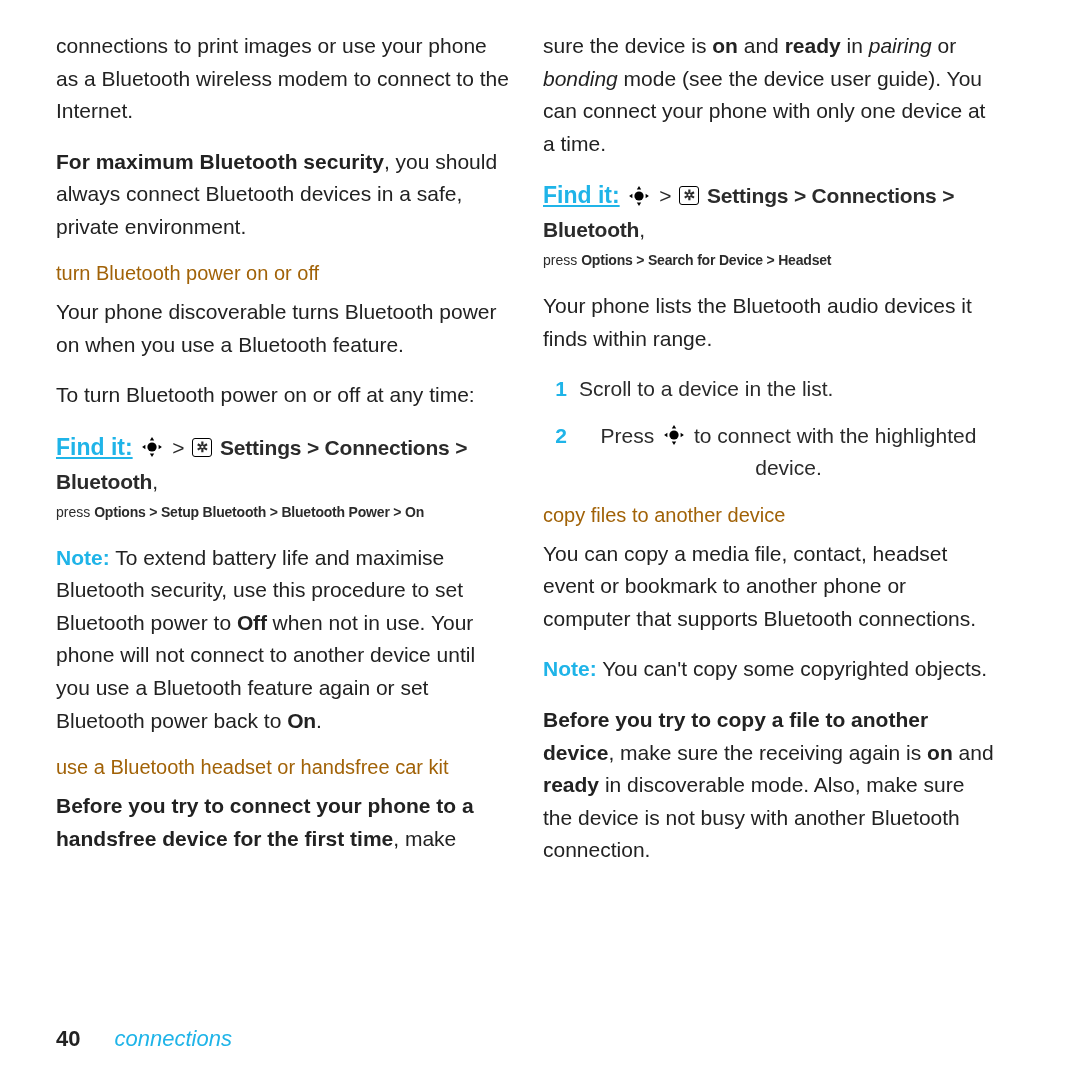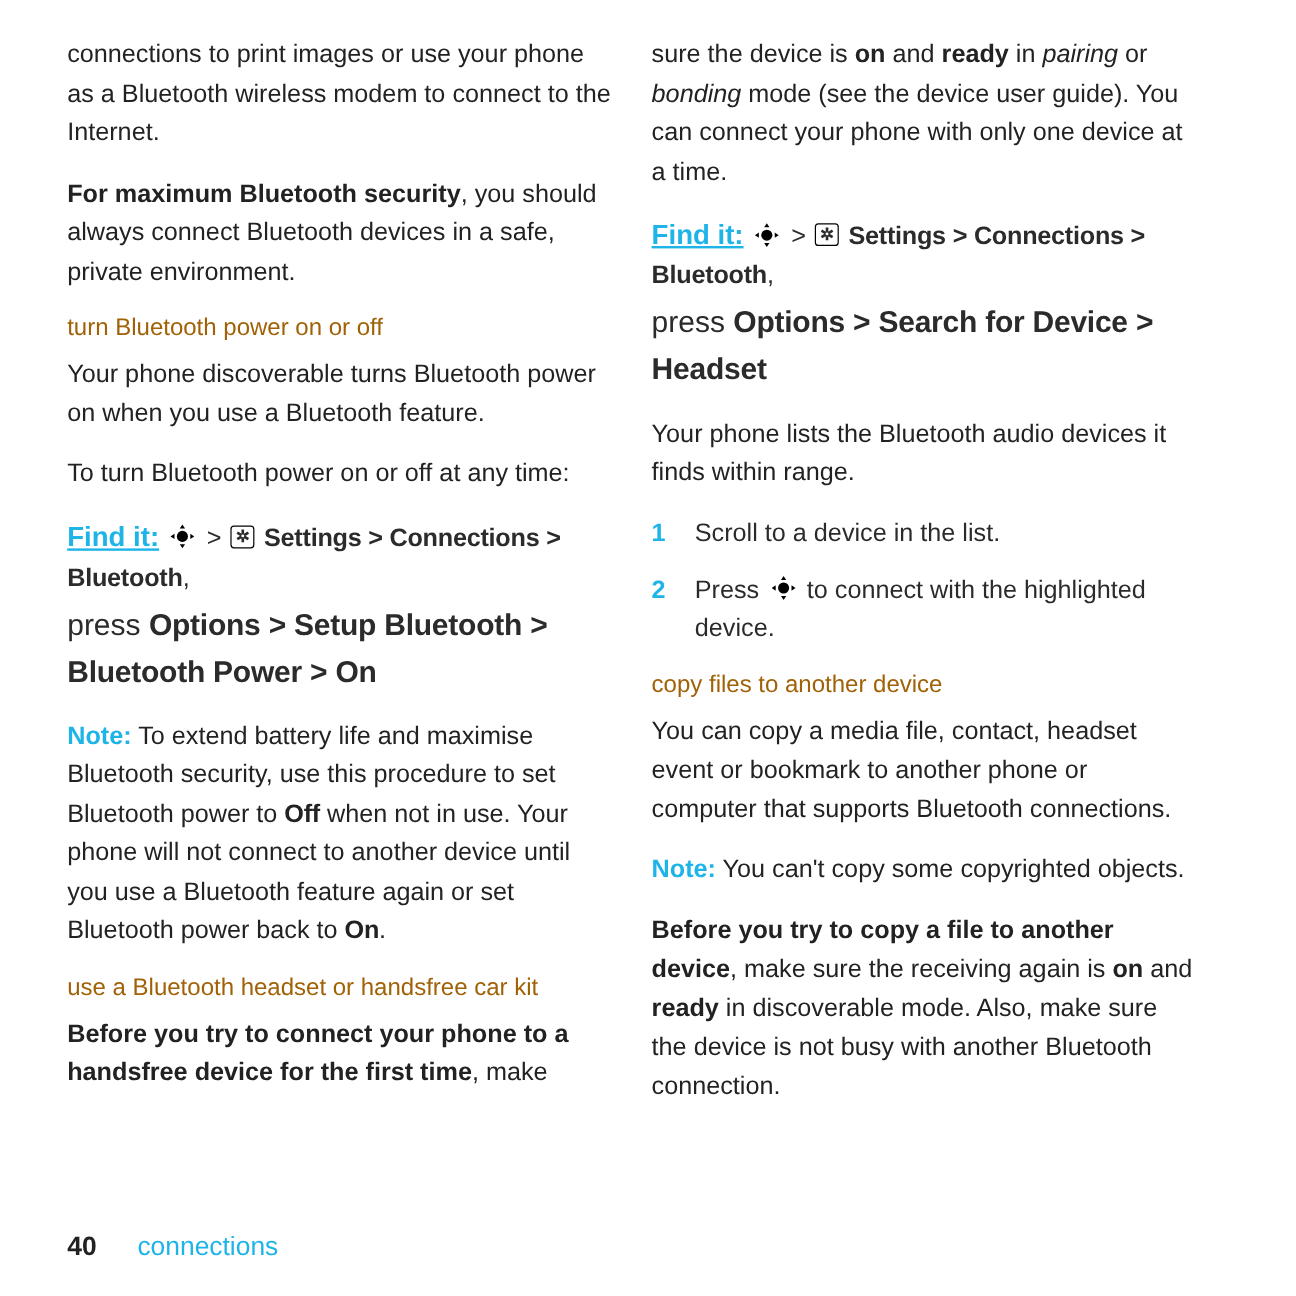--- a/index.html
+++ b/index.html
@@ -75,33 +75,34 @@
     font-family: "Arial Narrow", Arial, sans-serif;
     font-stretch: condensed;
     letter-spacing: -0.2px;
   }
   .findit-line {
     font-size: 21px;
     line-height: 1.55;
     margin: 0 0 4px 0;
   }
   .findit-sub {
-    font-size: 25px;
+    font-size: 14px;
     line-height: 1.55;
     margin: 0 0 18px 0;
   }
   .note-label {
     color: #1fb4e8;
     font-weight: 700;
   }
   ol.steps {
     list-style: none;
     padding: 0;
     margin: 0 0 18px 0;
     counter-reset: step;
+    text-align: center;
   }
   ol.steps li {
     counter-increment: step;
     font-size: 21px;
     line-height: 1.55;
     margin: 0 0 14px 0;
     display: flex;
   }
   ol.steps li:last-child { margin-bottom: 0; }
   ol.steps li::before {
@@ -118,20 +119,21 @@
     left: 56px;
     font-size: 22px;
   }
   .footer .pagenum {
     font-weight: 700;
     color: #222;
     margin-right: 34px;
   }
   .footer .section {
     color: #1fb4e8;
+    font-style: italic;
   }
 </style>
 </head>
 <body>
 
 <div class="page">
   <div class="columns">
 
     <div class="col">
       <p>connections to print images or use your phone as a Bluetooth wireless modem to connect to the Internet.</p>

